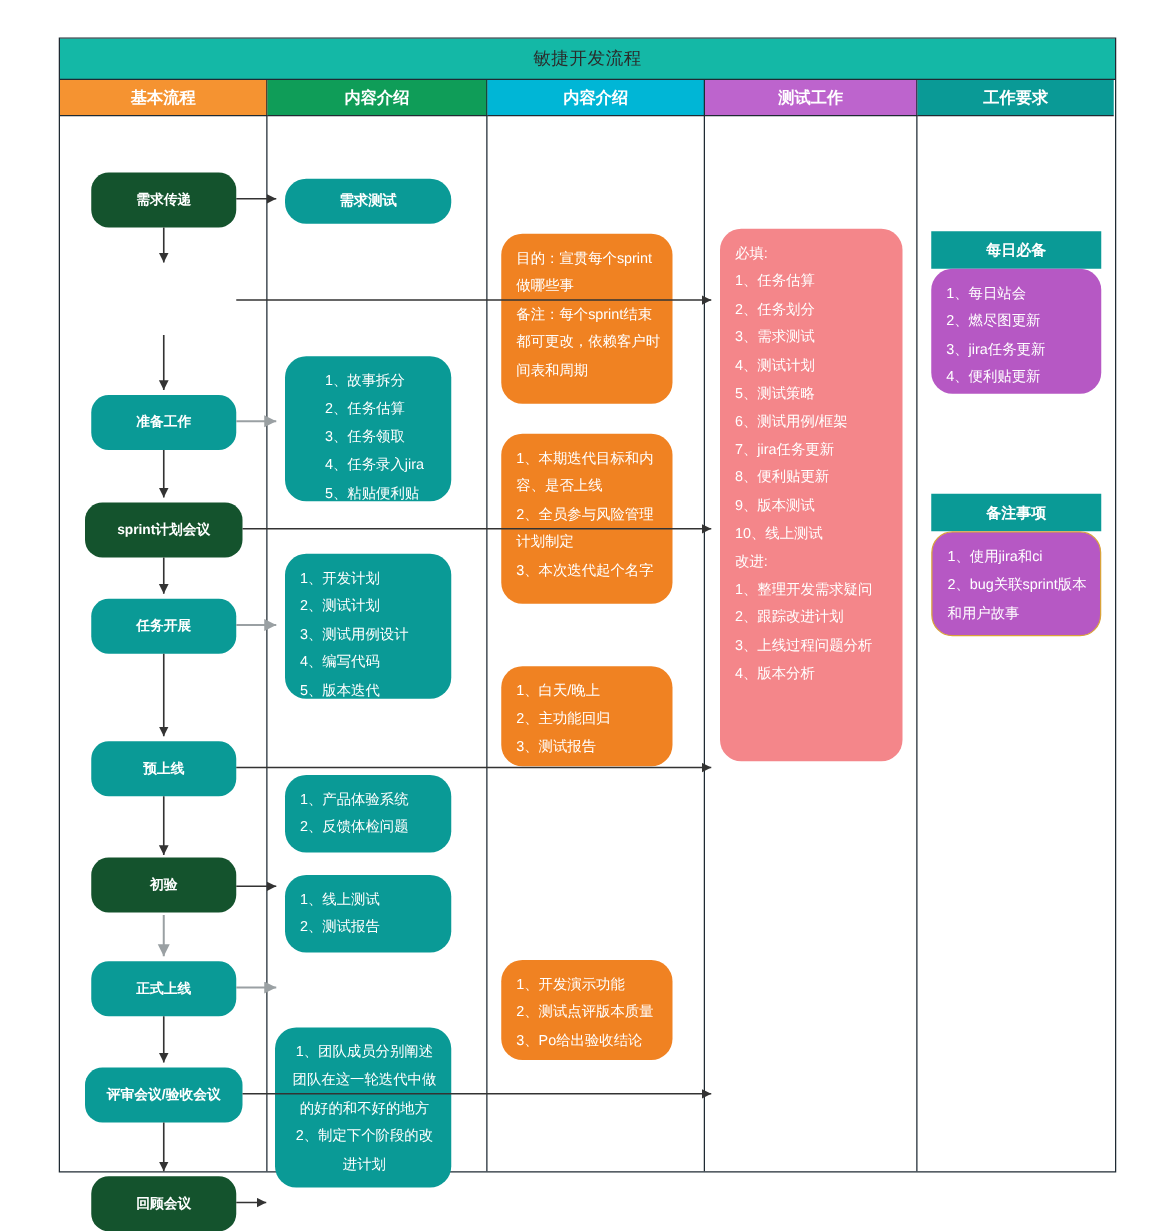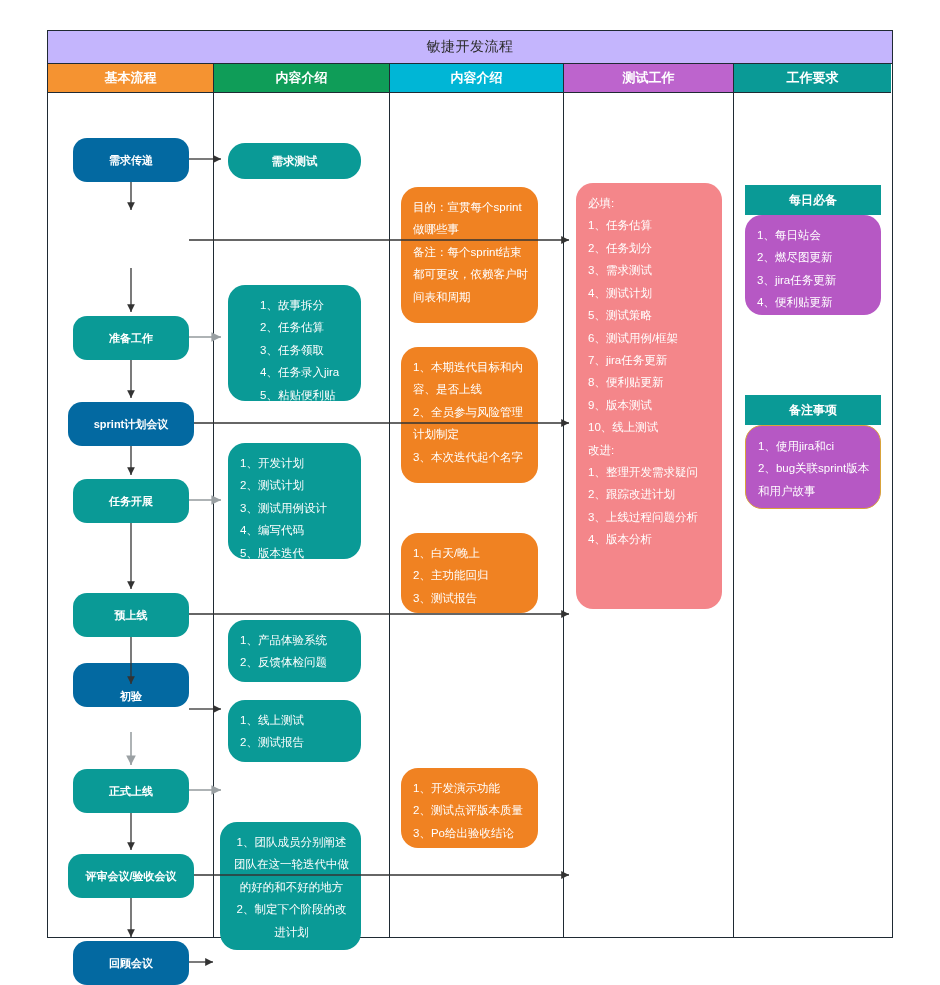--- a/index.html
+++ b/index.html
@@ -1,37 +1,37 @@
 <!DOCTYPE html>
 <html><head>
 <meta charset="utf-8">
 <style>
   html,body{margin:0;padding:0;background:#ffffff;}
   body{width:940px;height:985px;font-family:"Liberation Sans","DejaVu Sans",sans-serif;}
   #root{position:relative;width:940px;height:985px;overflow:hidden;}
 
   .frame{position:absolute;left:47px;top:30px;width:846px;height:908px;border:1.5px solid #1f2a33;box-sizing:border-box;}
 
-  .title-bar{position:absolute;left:0;top:0;width:100%;height:33px;background:#c4b5fd;
+  .title-bar{position:absolute;left:0;top:0;width:100%;height:33px;background:#14b8a6;
     display:flex;align-items:center;justify-content:center;box-sizing:border-box;border-bottom:1.5px solid #1f2a33;}
   .title-bar span{font-size:14px;color:#2b2b2b;letter-spacing:.5px;}
 
   .head-row{position:absolute;left:0;top:33px;width:100%;height:28px;display:flex;box-sizing:border-box;}
   .head-cell{display:flex;align-items:center;justify-content:center;box-sizing:border-box;
     color:#ffffff;font-size:13px;font-weight:bold;border-right:1.5px solid #1f2a33;}
   .head-cell:last-child{border-right:none;}
 
   .lanes{position:absolute;left:0;top:61px;width:100%;bottom:0;display:flex;box-sizing:border-box;}
   .lane{position:relative;box-sizing:border-box;border-right:1.5px solid #1f2a33;border-top:1.5px solid #1f2a33;}
   .lane:last-child{border-right:none;}
 
   .node{position:absolute;box-sizing:border-box;display:flex;flex-direction:column;
     align-items:center;justify-content:center;color:#ffffff;font-size:11px;font-weight:bold;
     border-radius:14px;line-height:1.9;text-align:center;}
-  .node.red{background:#0369a1;}
+  .node.red{background:#14532d;}
   .node.teal{background:#0a9a96;}
 
   .card{position:absolute;box-sizing:border-box;color:#ffffff;font-size:11.5px;
     line-height:1.95;padding:9px 10px 9px 12px;border-radius:17px;}
   .card.green{background:#0a9a96;}
   .card.orange{background:#f08222;}
   .card.pink{background:#f4868a;}
   .card.purple{background:#b658c4;}
   .card.center{display:flex;align-items:center;justify-content:center;font-weight:bold;padding:0;}
   .card.bordered{border:1px solid #d9a33a;}
@@ -82,21 +82,21 @@
           </div>
         <div class="node red" style="left:20px;top:309px;width:126px;height:44px;">
             <span>sprint计划会议</span>
           </div>
         <div class="node teal" style="left:25px;top:386px;width:116px;height:44px;">
             <span>任务开展</span>
           </div>
         <div class="node teal" style="left:25px;top:500px;width:116px;height:44px;">
             <span>预上线</span>
           </div>
-        <div class="node red" style="left:25px;top:570px;width:116px;height:44px;justify-content:flex-end;">
+        <div class="node red" style="left:25px;top:593px;width:116px;height:44px;">
             <span>初验</span>
           </div>
         <div class="node teal" style="left:25px;top:676px;width:116px;height:44px;">
             <span>正式上线</span>
           </div>
         <div class="node teal" style="left:20px;top:761px;width:126px;height:44px;">
             <span>评审会议/验收会议</span>
           </div>
         <div class="node red" style="left:25px;top:848px;width:116px;height:44px;">
             <span>回顾会议</span>

